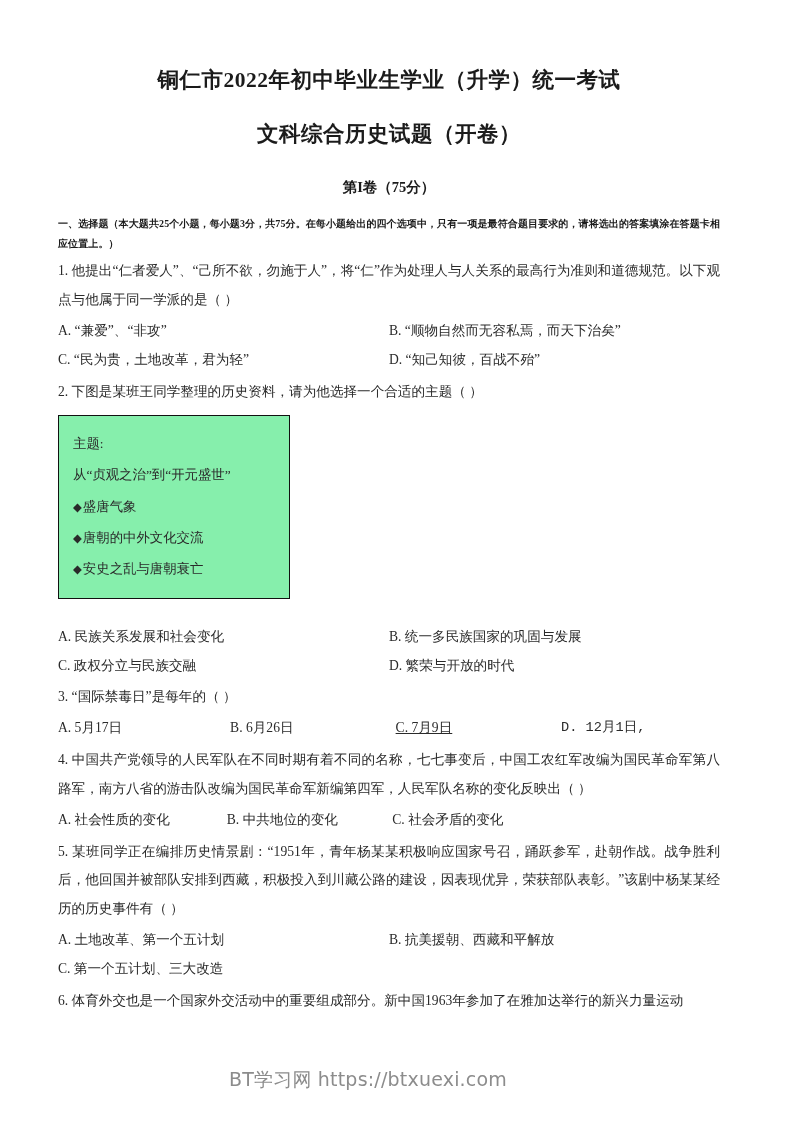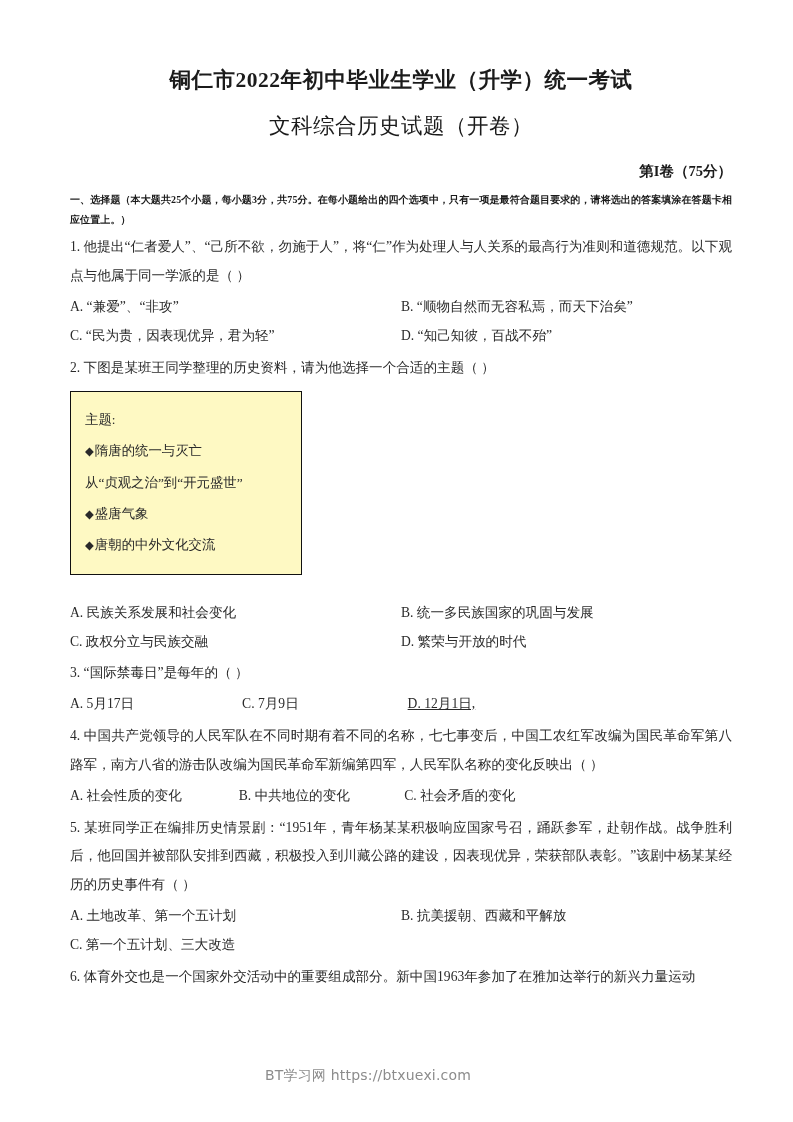--- a/index.html
+++ b/index.html
@@ -18,50 +18,50 @@
   }
   .page {
     position: absolute;
     left: 0; top: 0;
     width: 793px;
     height: 1122px;
     background: #fff;
   }
   .content {
     position: absolute;
-    left: 70px;
+    left: 58px;
     top: 0;
     width: 662px;
   }
 
   
   .doc-title {
     text-align: center;
     font-size: 21.5px;
     font-weight: bold;
     letter-spacing: 0.5px;
     margin: 0;
     padding-top: 66px;
     line-height: 1.35;
     font-family: "Liberation Serif", "DejaVu Serif", serif;
   }
   .doc-subtitle {
     text-align: center;
     font-size: 21.5px;
-    font-weight: normal;
+    font-weight: bold;
     letter-spacing: 0.5px;
-    margin: 0;
+    margin: 8px;
     padding-top: 17px;
     line-height: 1.35;
   }
   .paper-part {
-    text-align: right;
+    text-align: center;
     font-size: 14.5px;
     font-weight: bold;
-    margin: 0;
+    margin: 8px;
     padding-top: 20px;
     line-height: 1.4;
   }
   .section-head {
     font-size: 10px;
     font-weight: bold;
     line-height: 2.0;
     margin: 0;
     padding-top: 9px;
     text-align: justify;
@@ -100,21 +100,21 @@
   .opts.four-q4 > .opt:nth-child(4) { width: 24.5%; }
   .opt { white-space: nowrap; }
 
   
   .material-box {
     border: 1.2px solid #111;
     width: 232px;
     box-sizing: border-box;
     margin: 9px 0 0 0;
     padding: 12px 14px 14px 14px;
-    background: #fef9c3;
+    background: #86efac;
   }
   .material-line {
     font-size: 13.4px;
     line-height: 2.32;
     color: #2a2a2a;
     white-space: nowrap;
   }
   .material-line .bullet {
     font-size: 11.5px;
     padding-right: 1px;
@@ -122,21 +122,21 @@
   .box-gap { height: 22px; }
 
   
   .footer {
     position: absolute;
     left: 0;
     top: 1067px;
     width: 736px;
     text-align: center;
     font-family: "DejaVu Sans", "Liberation Sans", sans-serif;
-    font-size: 14px;
+    font-size: 19px;
     color: #8c8c8c;
     letter-spacing: 0.2px;
   }
 </style>
 </head>
 <body>
 
 <div class="page">
   <div class="content">
 
@@ -144,55 +144,56 @@
     <h2 class="doc-subtitle">文科综合历史试题（开卷）</h2>
     <div class="paper-part">第I卷（75分）</div>
 
     <div class="section-head">一、选择题（本大题共25个小题，每小题3分，共75分。在每小题给出的四个选项中，只有一项是最符合题目要求的，请将选出的答案填涂在答题卡相应位置上。）</div>
 
     <div>
       <div class="q-stem">1. 他提出“仁者爱人”、“己所不欲，勿施于人”，将“仁”作为处理人与人关系的最高行为准则和道德规范。以下观点与他属于同一学派的是（    ）</div>
       <div class="opts two">
         <div class="opt">A. “兼爱”、“非攻”</div>
         <div class="opt">B. “顺物自然而无容私焉，而天下治矣”</div>
-        <div class="opt">C. “民为贵，因表现优异，君为轻”</div>
+        <div class="opt">C. “民为贵，土地改革，君为轻”</div>
         <div class="opt">D. “知己知彼，百战不殆”</div>
       </div>
     </div>
 
     <div>
       <div class="q-stem">2. 下图是某班王同学整理的历史资料，请为他选择一个合适的主题（    ）</div>
       <div class="material-box">
         <div class="material-line">主题:</div>
         <div class="material-line">
-          <span class="bullet">◆</span><span>隋唐的统一与灭亡</span>
-        </div>
-        <div class="material-line">
           <span>从“贞观之治”到“开元盛世”</span>
         </div>
         <div class="material-line">
           <span class="bullet">◆</span><span>盛唐气象</span>
         </div>
         <div class="material-line">
           <span class="bullet">◆</span><span>唐朝的中外文化交流</span>
+        </div>
+        <div class="material-line">
+          <span class="bullet">◆</span><span>安史之乱与唐朝衰亡</span>
         </div>
       </div>
       <div class="box-gap"></div>
       <div class="opts two">
         <div class="opt">A. 民族关系发展和社会变化</div>
         <div class="opt">B. 统一多民族国家的巩固与发展</div>
         <div class="opt">C. 政权分立与民族交融</div>
         <div class="opt">D. 繁荣与开放的时代</div>
       </div>
     </div>
 
     <div>
       <div class="q-stem">3. “国际禁毒日”是每年的（    ）</div>
       <div class="opts four four-q3">
         <div class="opt">A. 5月17日</div>
+        <div class="opt">B. 6月26日</div>
         <div class="opt">C. 7月9日</div>
         <div class="opt">D. 12月1日,</div>
       </div>
     </div>
 
     <div>
       <div class="q-stem">4. 中国共产党领导的人民军队在不同时期有着不同的名称，七七事变后，中国工农红军改编为国民革命军第八路军，南方八省的游击队改编为国民革命军新编第四军，人民军队名称的变化反映出（    ）</div>
       <div class="opts four four-q4">
         <div class="opt">A. 社会性质的变化</div>
         <div class="opt">B. 中共地位的变化</div>

